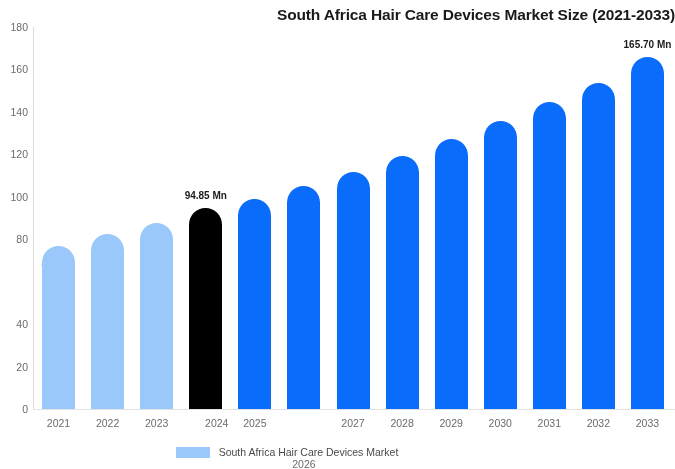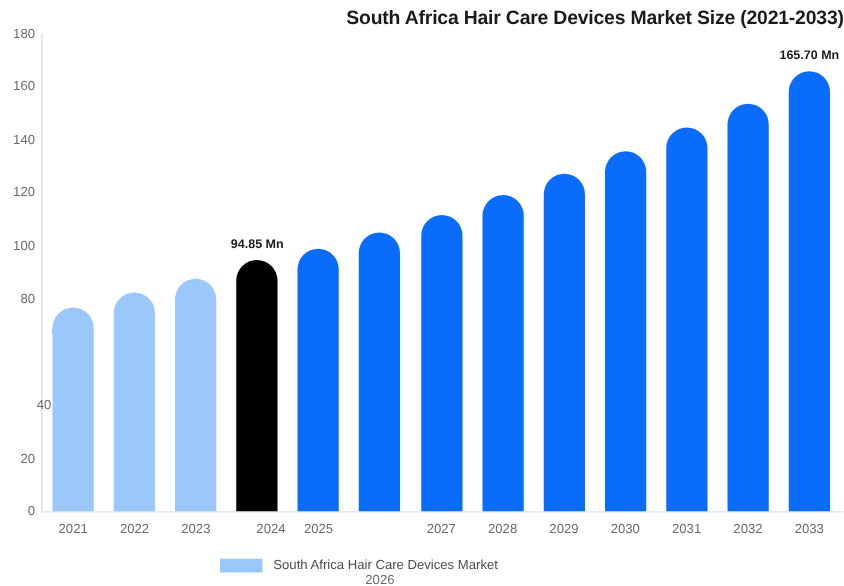--- a/index.html
+++ b/index.html
@@ -122,21 +122,21 @@
   <div class="baseline"></div>
 
   <div id="ytick-layer">
       <div class="ytick" style="top: 27px;">180</div>
       <div class="ytick" style="top: 69.4444px;">160</div>
       <div class="ytick" style="top: 111.889px;">140</div>
       <div class="ytick" style="top: 154.333px;">120</div>
       <div class="ytick" style="top: 196.778px;">100</div>
       <div class="ytick" style="top: 239.222px;">80</div>
       <div class="ytick" style="top: 265px; margin-left: 25px;">60</div>
-      <div class="ytick" style="top: 324.111px; margin-left: 13px;">40</div>
+      <div class="ytick" style="top: 324.111px;">40</div>
       <div class="ytick" style="top: 366.556px;">20</div>
       <div class="ytick" style="top: 409px;">0</div>
     </div>
   <div class="bars-layer" id="bars-layer">
       <div class="bar-slot" style="left: 8.03846px; width: 33px;">
         <div class="bar" style="height: 163.411px; background: rgb(154, 200, 251);"></div>
       </div>
       <div class="bar-slot" style="left: 57.1154px; width: 33px;">
         <div class="bar" style="height: 175.083px; background: rgb(154, 200, 251);"></div>
       </div>

